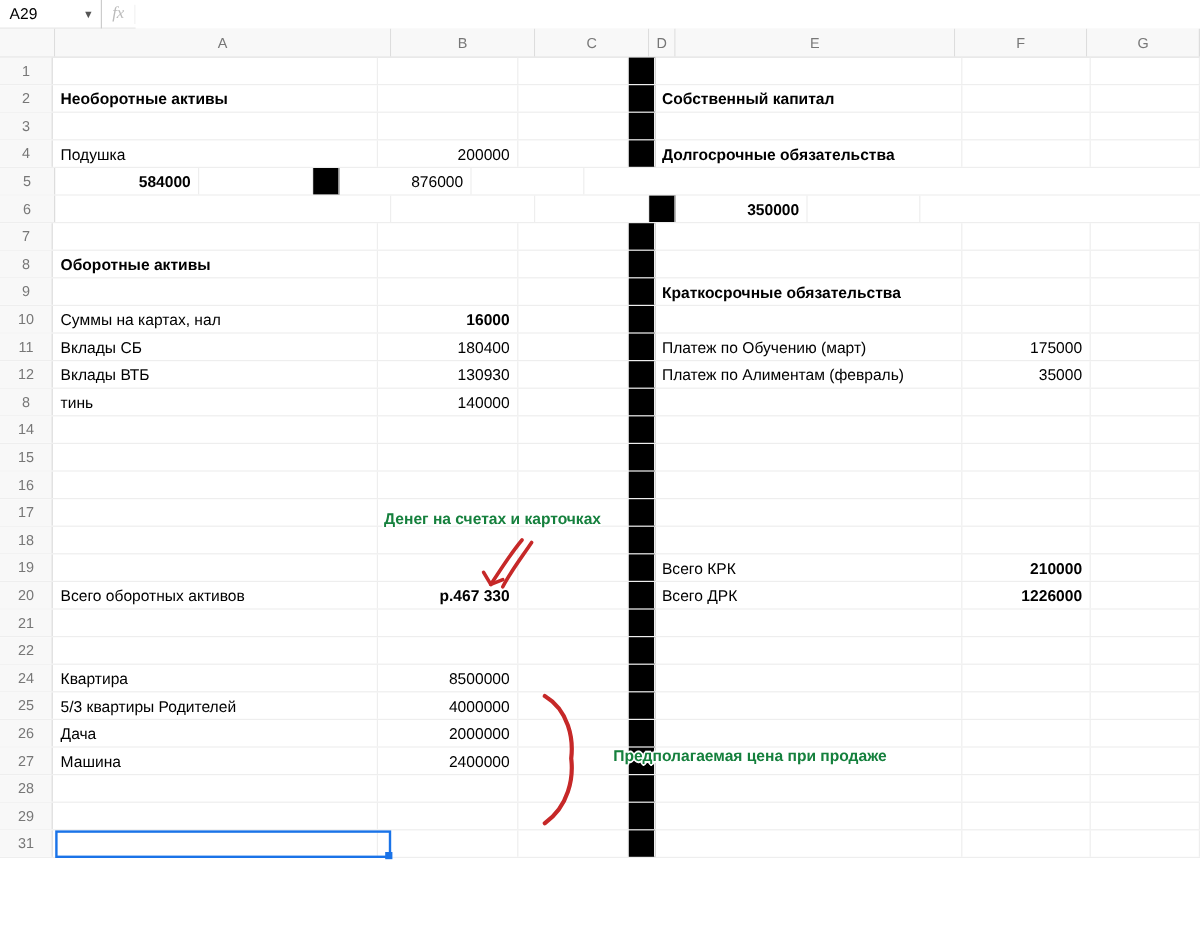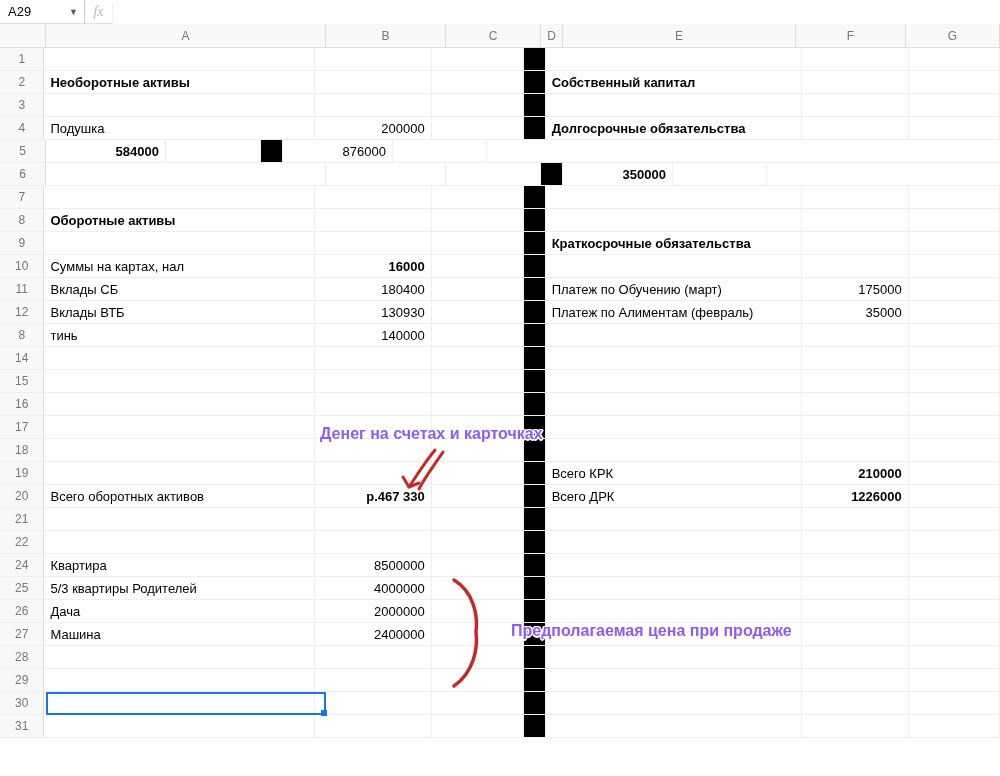--- a/index.html
+++ b/index.html
@@ -139,23 +139,23 @@
     right: -3px;
     bottom: -3px;
     width: 6px;
     height: 6px;
     background: #1a73e8;
   }
 
   
   .anno {
     position: absolute;
-    color: #8b5cf6;
+    color: #15803d;
     font-weight: bold;
-    font-size: 16px;
+    font-size: 13px;
     text-shadow:
       -1px -1px 0 #fff, 1px -1px 0 #fff,
       -1px 1px 0 #fff, 1px 1px 0 #fff,
       0 -1.5px 0 #fff, 0 1.5px 0 #fff,
       -1.5px 0 0 #fff, 1.5px 0 0 #fff;
     pointer-events: none;
     z-index: 20;
   }
   .anno-arrow {
     position: absolute;
@@ -465,30 +465,20 @@
         <div class="rh">29</div>
         <div class="cell cA"></div>
         <div class="cell cB"></div>
         <div class="cell cC"></div>
         <div class="cell cD"></div>
         <div class="cell cE"></div>
         <div class="cell cF"></div>
         <div class="cell cG"></div>
       </div>
       <div class="row">
-        <div class="rh">30</div>
-        <div class="cell cA"></div>
-        <div class="cell cB"></div>
-        <div class="cell cC"></div>
-        <div class="cell cD"></div>
-        <div class="cell cE"></div>
-        <div class="cell cF"></div>
-        <div class="cell cG"></div>
-      </div>
-      <div class="row">
         <div class="rh">31</div>
         <div class="cell cA"></div>
         <div class="cell cB"></div>
         <div class="cell cC"></div>
         <div class="cell cD"></div>
         <div class="cell cE"></div>
         <div class="cell cF"></div>
         <div class="cell cG"></div>
       </div>
     </div>

